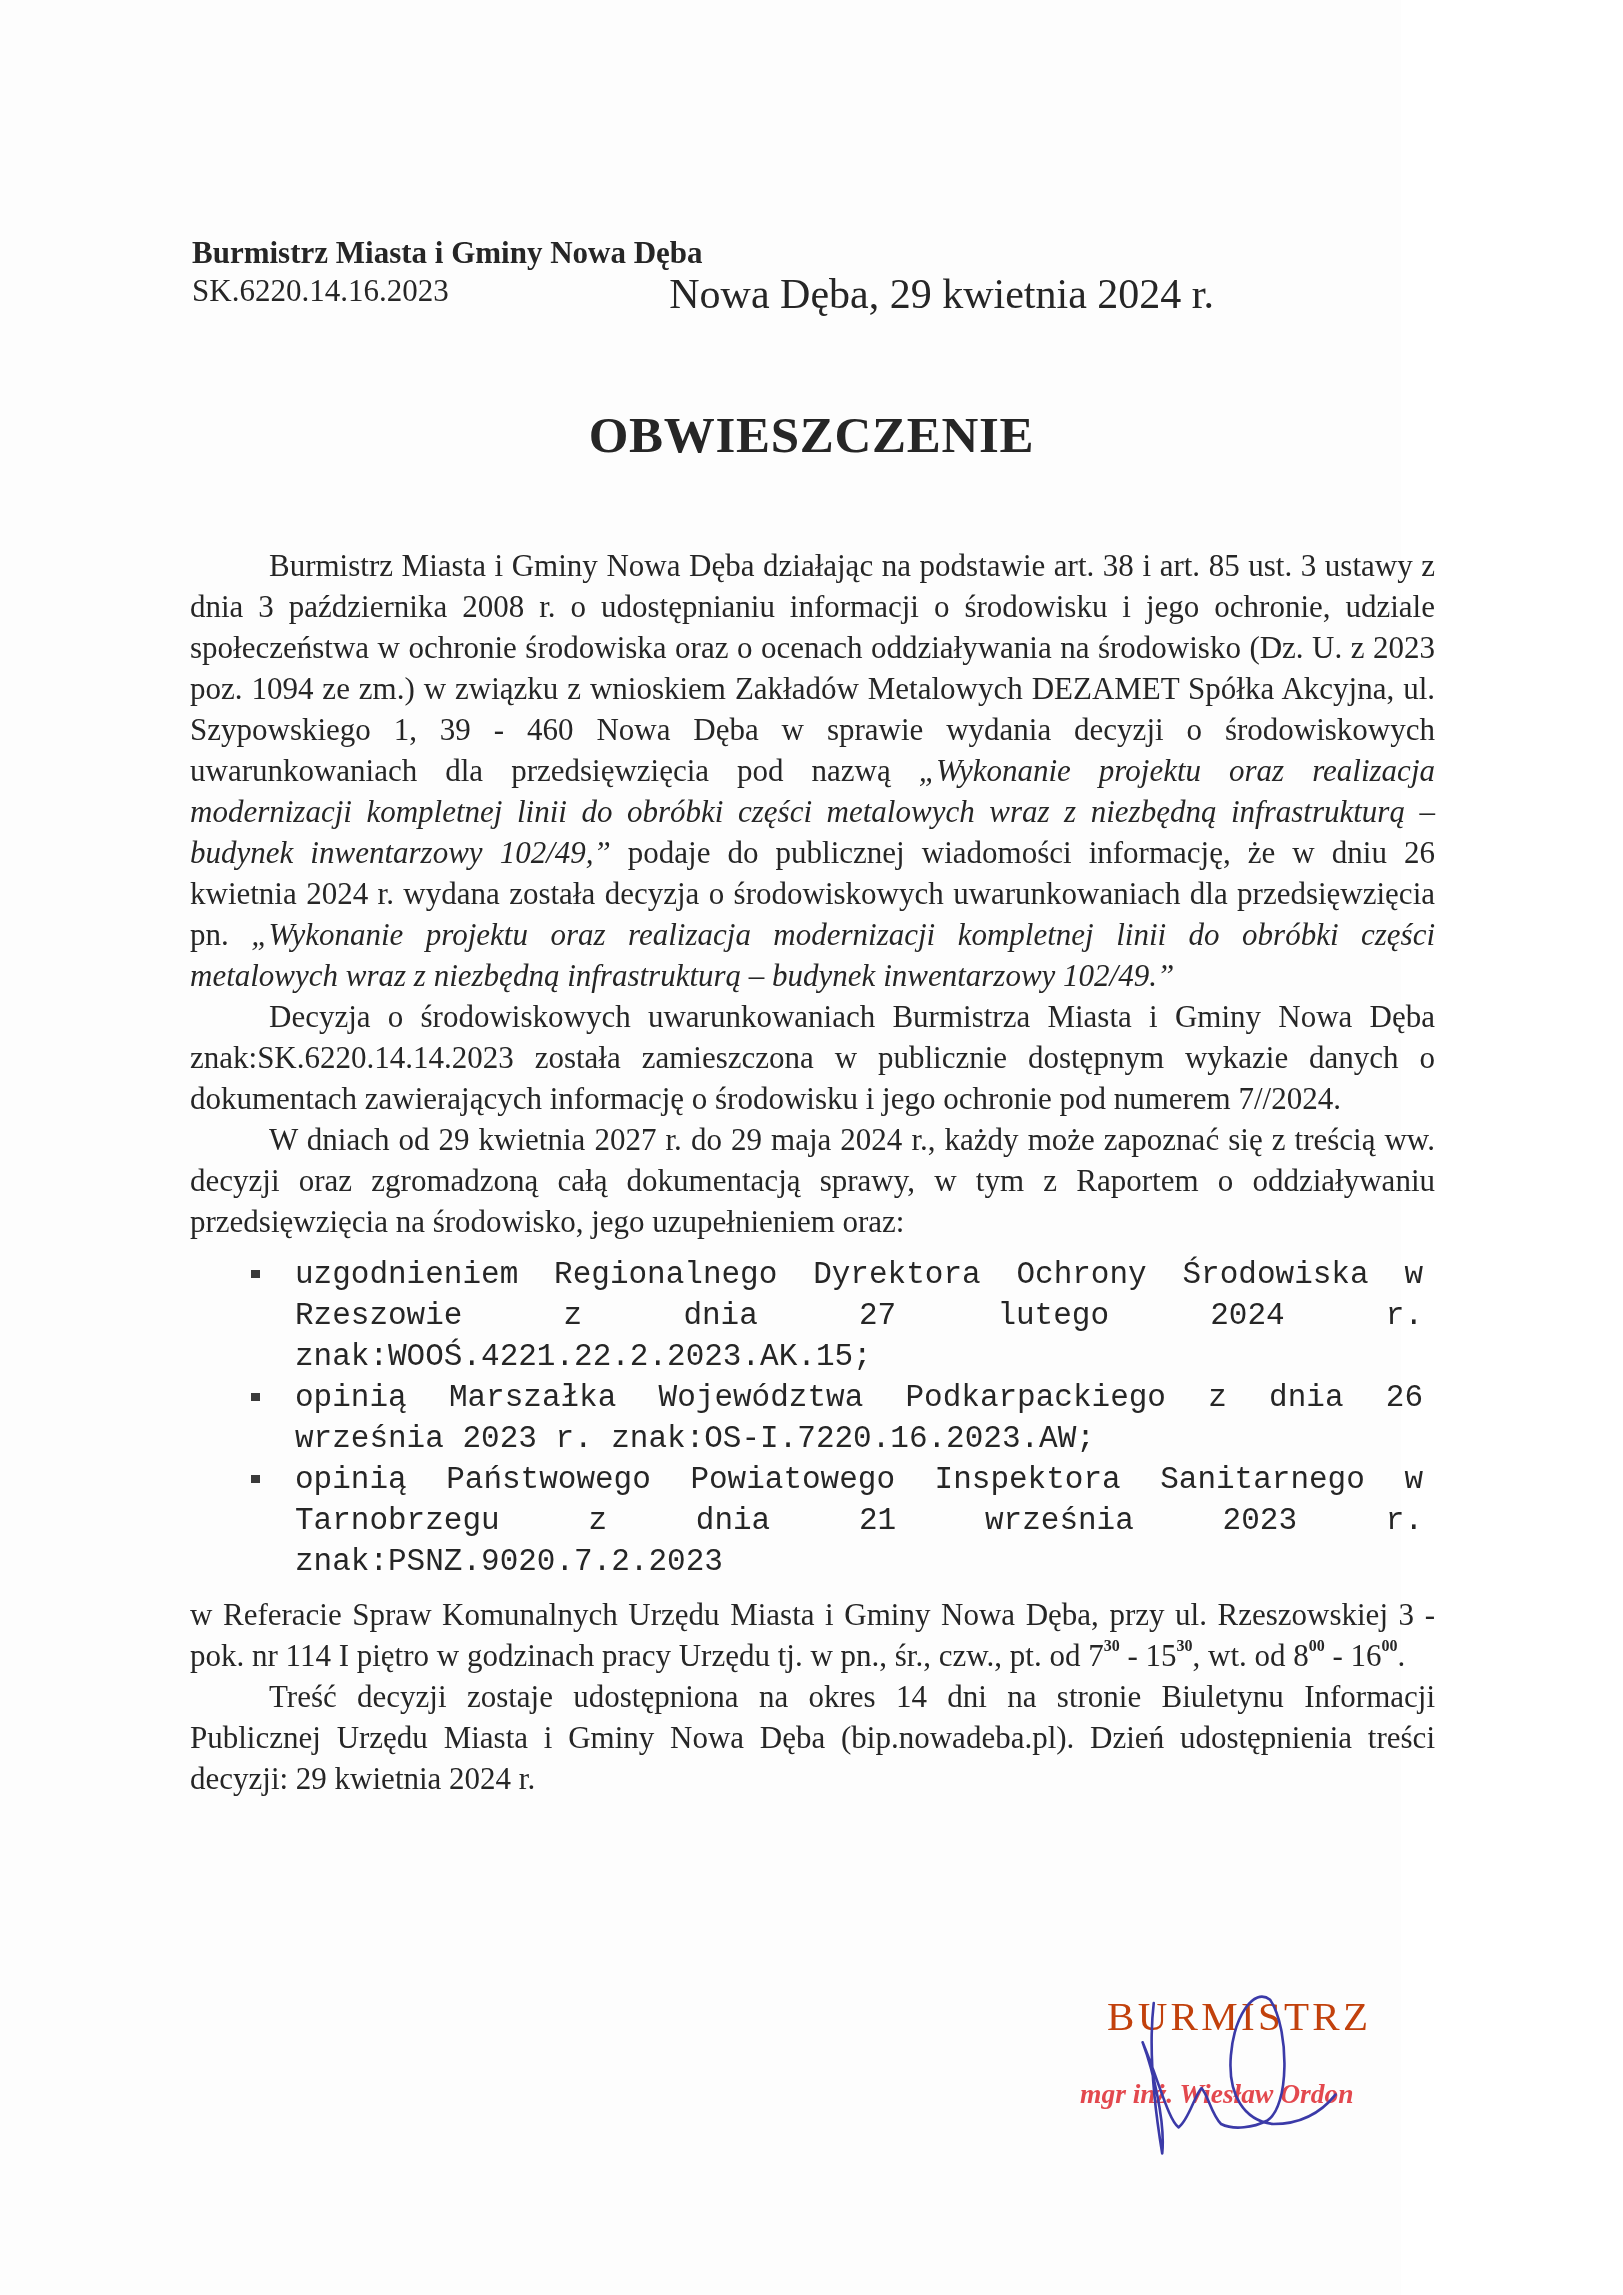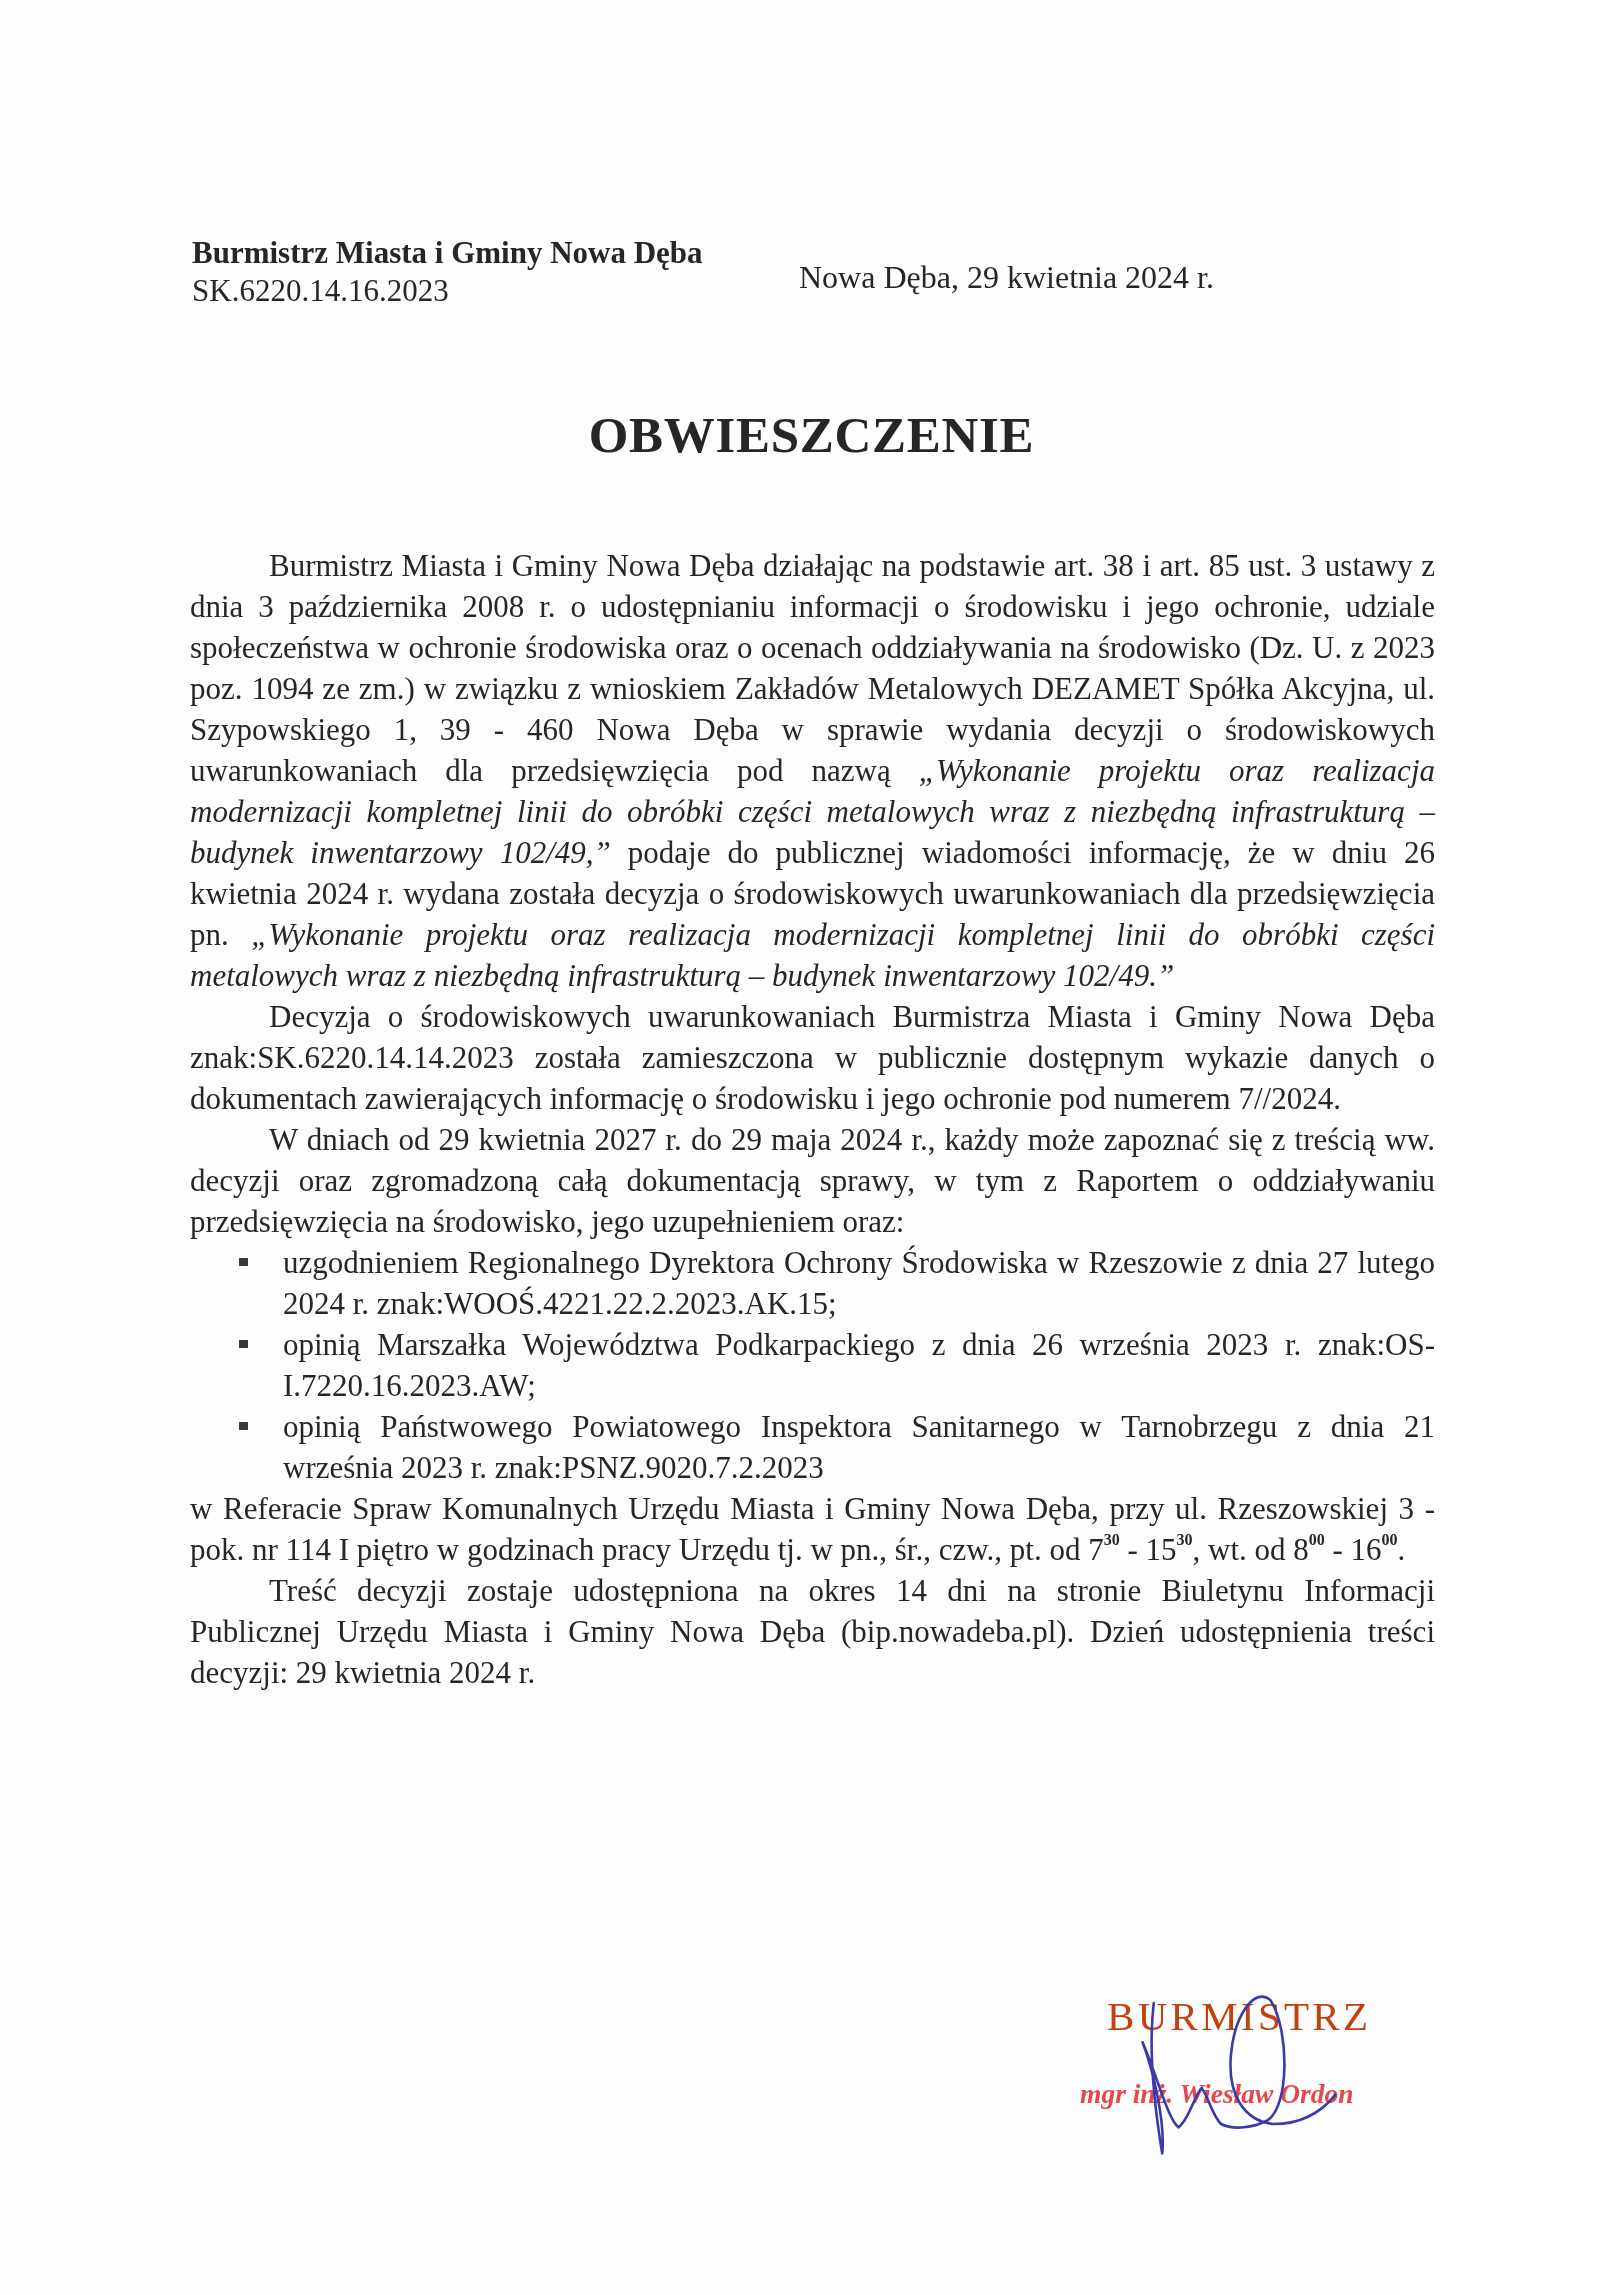--- a/index.html
+++ b/index.html
@@ -2,31 +2,31 @@
 <html style="font-size:10.5px"><head>
 <meta charset="utf-8">
 <style>
   html, body { margin: 0; padding: 0; background: #ffffff; }
   body { width: 1623px; height: 2295px; position: relative; overflow: hidden;
          font-family: "Liberation Serif", "DejaVu Serif", serif; color: #262626; }
   .page { position: absolute; left: 0; top: 0; width: 1401px; height: 2295px; background: #fdfdfd; }
 
   .hdr-org { position: absolute; left: 192px; top: 232px; font-size: 31px; font-weight: bold; line-height: 41px; white-space: nowrap; }
   .hdr-ref { position: absolute; left: 192px; top: 270px; font-size: 31px; line-height: 41px; white-space: nowrap; }
-  .hdr-date { position: absolute; right: 187px; top: 257px; font-size: 32px; line-height: 41px; white-space: nowrap; text-align: center; }
+  .hdr-date { position: absolute; right: 187px; top: 274px; font-size: 42px; line-height: 41px; white-space: nowrap; text-align: center; }
 
   .title { position: absolute; left: 0; width: 1623px; top: 403px; text-align: center;
            font-size: 51px; font-weight: bold; line-height: 65px; letter-spacing: 0.7px; }
 
   .body { position: absolute; left: 190px; top: 545px; width: 1245px; font-size: 31px; line-height: 41px; }
   .para { margin: 0; text-align: justify; text-indent: 79px; }
   .para.noindent { text-indent: 0; }
   .para i { font-style: italic; }
 
-  ul.bullets { list-style: none; margin: 0; padding: 0 0 0 93px; }
+  ul.bullets { list-style: none; margin: 12px; padding: 0 0 0 93px; font-family: Liberation Mono, monospace; }
   ul.bullets li { position: relative; text-align: justify; }
   ul.bullets li .bullet { position: absolute; left: -44px; top: 15.7px; width: 8.5px; height: 8.5px; background: #3a3a3a; }
 
   sup { font-size: 16px; line-height: 0; position: relative; top: -3.9px; font-weight: bold; }
 
   .stamp-title { position: absolute; left: 1107px; top: 1990px; font-size: 41px; line-height: 52px;
                  color: #c2410c; letter-spacing: 3.3px; white-space: nowrap; font-family: "Liberation Serif", serif; }
   .stamp-name { position: absolute; left: 1080px; top: 2074px; font-size: 27.5px; line-height: 39px;
                 color: #e3484e; font-style: italic; font-weight: bold; white-space: nowrap; font-family: "Liberation Serif", serif; }
   .signature { position: absolute; left: 1113px; top: 1990px; width: 275px; height: 170px; }

